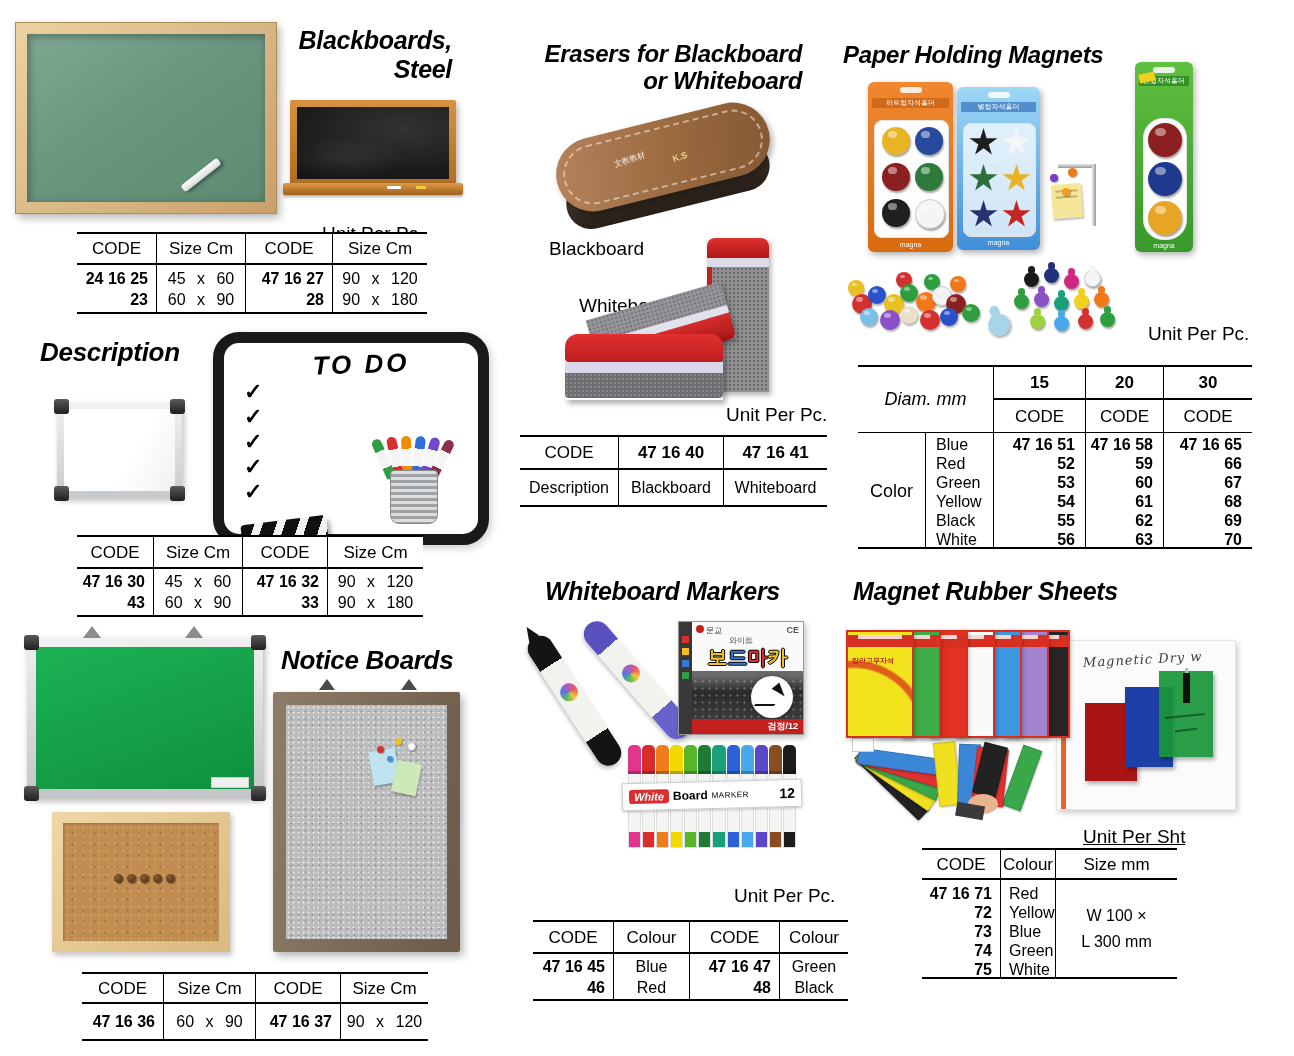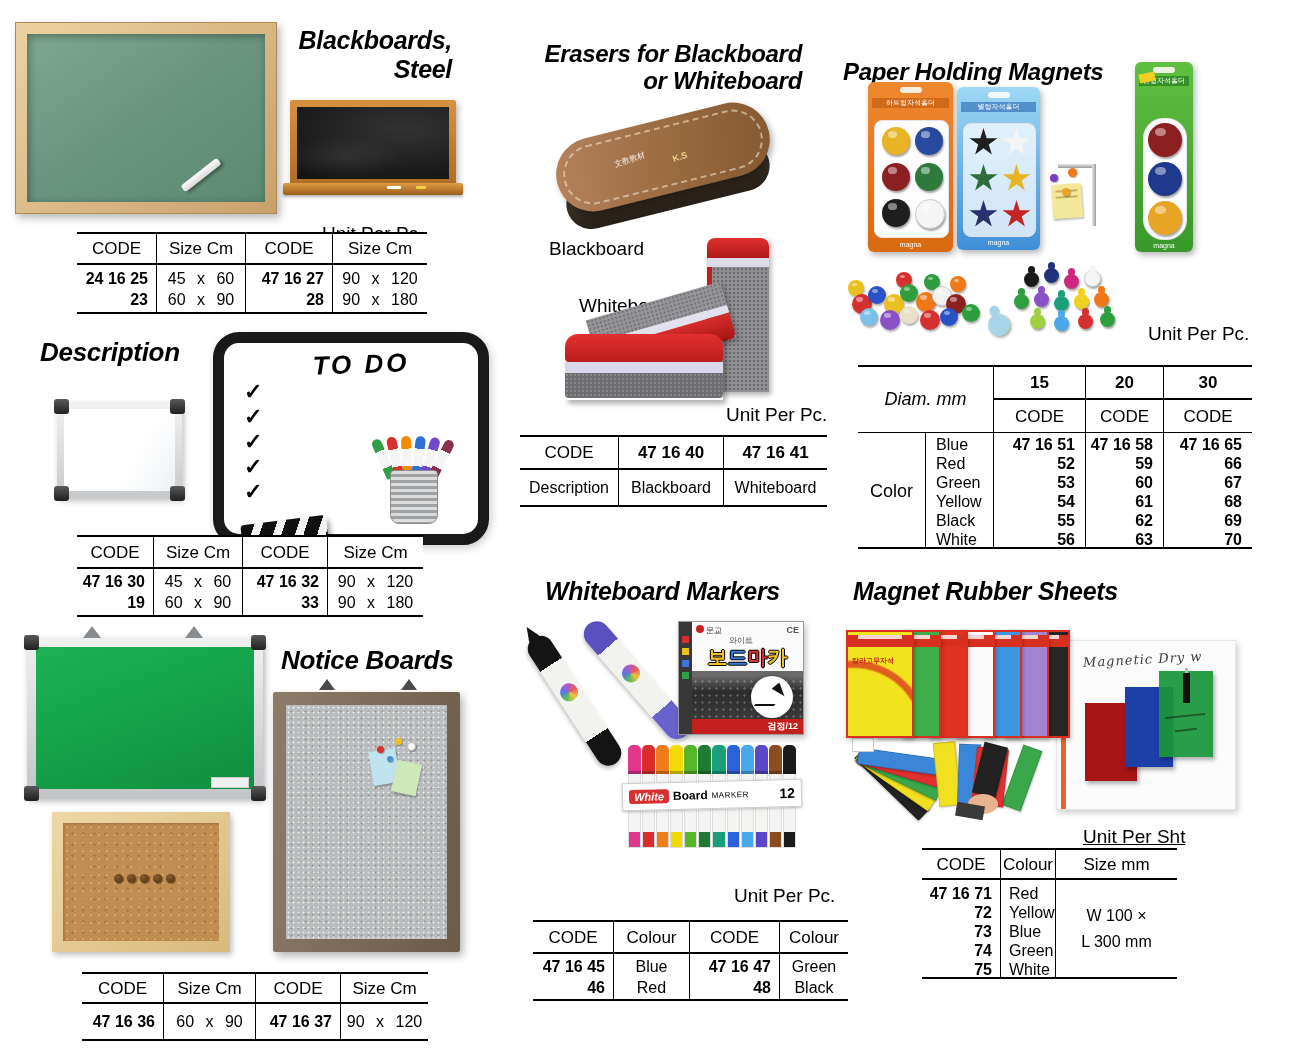--- a/index.html
+++ b/index.html
@@ -268,21 +268,21 @@
     <div class="stick" style="left:41px;background:linear-gradient(180deg,#8c2f4f 0 30%,#f5f5f5 30% 72%,#8c2f4f 72%);transform:rotate(27deg);"></div>
     <div class="cup-body"></div>
   </div>
   <div class="tbl t-white">
     <div class="c h">CODE</div>
     <div class="c h vl">Size Cm</div>
     <div class="c h vl">CODE</div>
     <div class="c h vl">Size Cm</div>
     <div class="c codes">
         <div>47 16 30</div>
-        <div>19</div>
+        <div>43</div>
       </div>
     <div class="c sizes vl">
         <div>45 x 60</div>
         <div>60 x 90</div>
       </div>
     <div class="c codes vl">
         <div>47 16 32</div>
         <div>33</div>
       </div>
     <div class="c sizes vl">
@@ -501,21 +501,21 @@
     <div class="c codes vl">
         <div>47 16 47</div>
         <div>48</div>
       </div>
     <div class="c clrs vl">
         <div>Green</div>
         <div>Black</div>
       </div>
   </div>
 
-  <div class="ttl" style="left:843px;top:41px;font-size:24px;margin-top:17px;">Paper Holding Magnets</div>
+  <div class="ttl" style="left:843px;top:41px;font-size:24px;">Paper Holding Magnets</div>
   <div class="pack p-orange">
     <div class="pk-slot"></div>
     <div class="pk-head" style="top:16px;background:rgba(180,80,10,.5);">하트형자석홀더</div>
     <div class="pk-blister" style="left:6px;top:38px;width:73px;height:116px;">
       <div class="mgn" style="left:7px;top:6px;width:28px;height:28px;background:#e8b425;"></div>
       <div class="mgn" style="left:40px;top:6px;width:28px;height:28px;background:#274a9e;"></div>
       <div class="mgn" style="left:7px;top:42px;width:28px;height:28px;background:#8c1f1f;"></div>
       <div class="mgn" style="left:40px;top:42px;width:28px;height:28px;background:#2d7a3a;"></div>
       <div class="mgn" style="left:7px;top:78px;width:28px;height:28px;background:#1f1f1f;"></div>
       <div class="mgn" style="left:40px;top:78px;width:28px;height:28px;background:#f5f5f5;border:1px solid #ccc;"></div>

